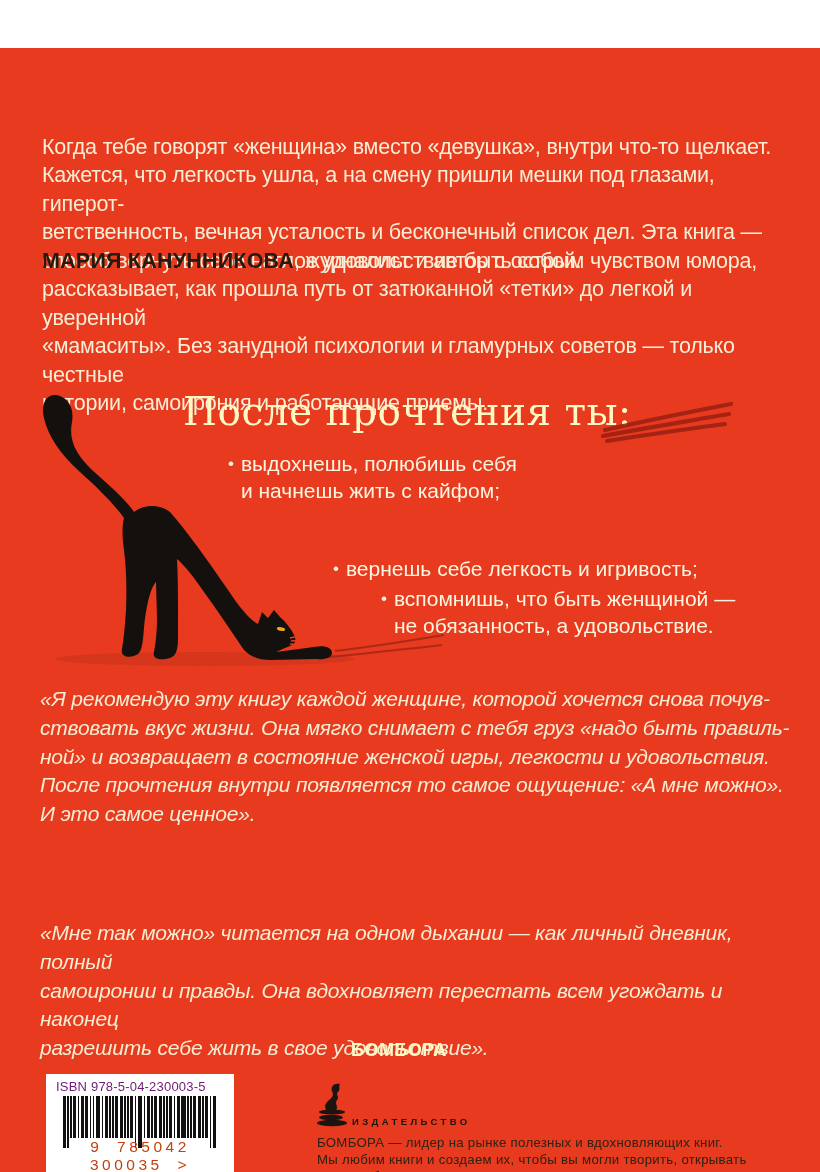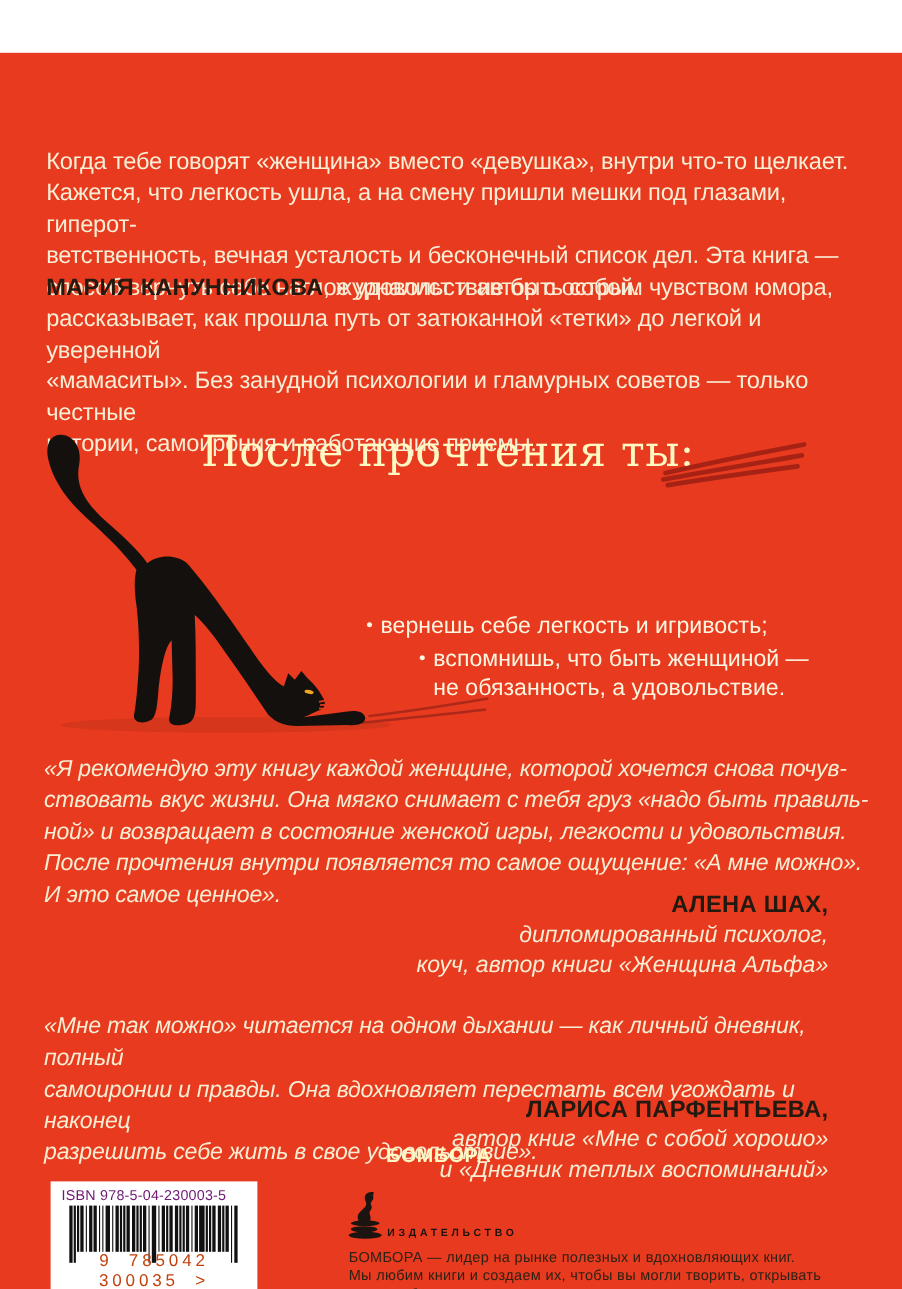--- a/index.html
+++ b/index.html
@@ -84,43 +84,35 @@
       C148,191 148,211 148,231 L148,252 C148,264 146,270 140,272
       C130,275 122,273 124,266 C126,256 127,244 127,232 L126,196
       C120,202 116,222 114,242 C113,255 112,265 108,268
       C100,273 90,271 92,263 C94,252 95,238 96,224 C97,200 96,180 94,164
       C92,150 92,140 94,132 C84,118 68,102 50,86 C30,68 18,50 14,32
       C10,16 18,6 30,10 Z"></path>
     <ellipse cx="251" cy="243" rx="4.2" ry="1.8" fill="#f2a51f" transform="rotate(12 251 243)"></ellipse>
     <path d="M260,252 L284,247 M261,255 L285,253 M260,258 L283,260" stroke="#e73a1e" stroke-width="1.6" fill="none"></path>
   </svg>
 
+  <div class="bullet b1"><span class="dot">•</span><span class="btxt">выдохнешь, полюбишь себя
+и начнешь жить с кайфом;</span></div>
   <div class="bullet b3"><span class="dot">•</span><span class="btxt">вернешь себе легкость и игривость;</span></div>
   <div class="bullet b4"><span class="dot">•</span><span class="btxt">вспомнишь, что быть женщиной —
 не обязанность, а удовольствие.</span></div>
 
   <div class="quote q1 ml">«Я рекомендую эту книгу каждой женщине, которой хочется снова почув-
 ствовать вкус жизни. Она мягко снимает с тебя груз «надо быть правиль-
 ной» и возвращает в состояние женской игры, легкости и удовольствия.
 После прочтения внутри появляется то самое ощущение: «А мне можно».
 И это самое ценное».</div>
-  <div class="attattr a1">
-    <div class="attr-name">АЛЕНА ШАХ,</div>
-    <div class="attr-cred">дипломированный психолог,
-коуч, автор книги «Женщина Альфа»</div>
-  </div>
 
   <div class="quote q2 ml">«Мне так можно» читается на одном дыхании — как личный дневник, полный
 самоиронии и правды. Она вдохновляет перестать всем угождать и наконец
 разрешить себе жить в свое удовольствие».</div>
-  <div class="attattr a2">
-    <div class="attr-name">ЛАРИСА ПАРФЕНТЬЕВА,</div>
-    <div class="attr-cred">автор книг «Мне с собой хорошо»
-и «Дневник теплых воспоминаний»</div>
-  </div>
 
   <div class="barcode-box">
     <div class="isbn">ISBN 978-5-04-230003-5</div>
     <div class="bars">
         <div class="bar tall" style="width: 3px;"></div>
         <div class="bar tall" style="width: 1.5px;"></div>
         <div class="bar" style="width: 1.5px;"></div>
         <div class="bar" style="width: 3px;"></div>
         <div class="bar" style="width: 1.5px;"></div>
         <div class="bar" style="width: 3px;"></div>

